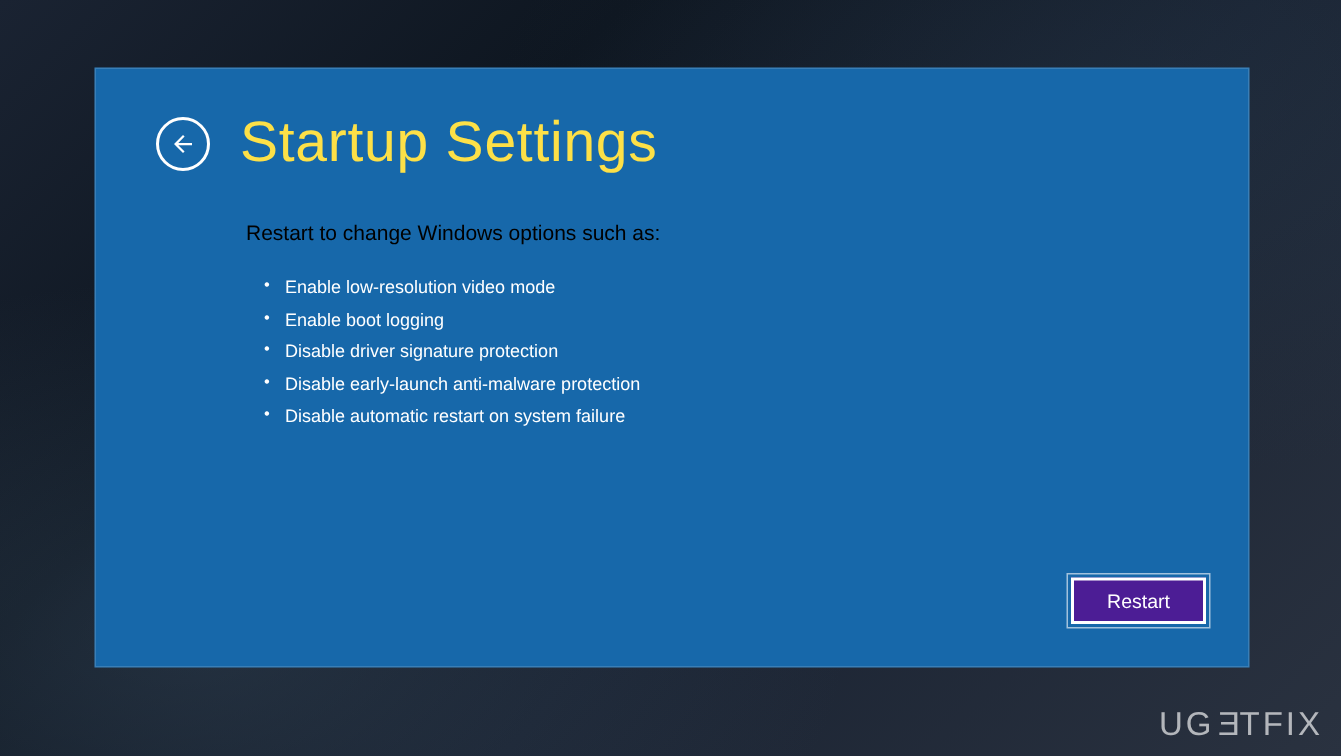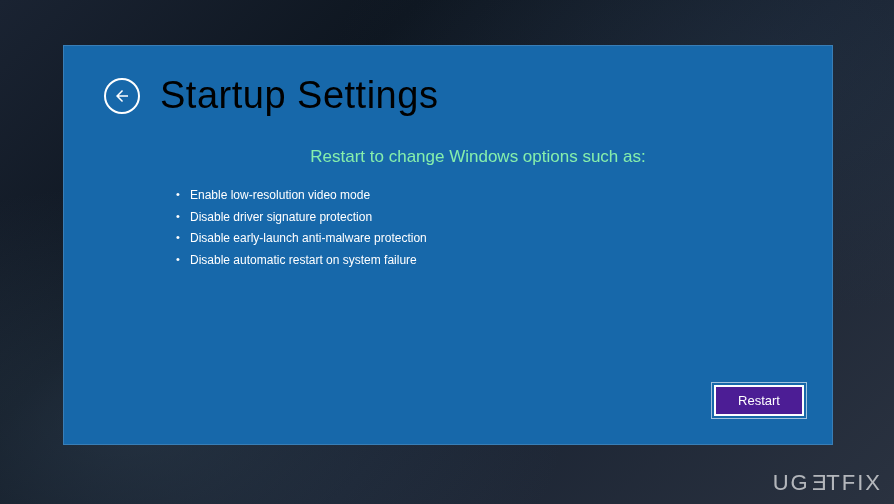--- a/index.html
+++ b/index.html
@@ -58,34 +58,33 @@
     
     .back-button svg {
       width: 18px;
       height: 18px;
       fill: #ffffff;
     }
     
     .title {
       font-size: 38px;
       font-weight: 300;
-      color: #000000;
+      color: #fde047;
       letter-spacing: 0.5px;
     }
     
     .content {
       padding: 30px 40px 0 100px;
     }
     
     .subtitle {
-      font-size: 17px;
+      font-size: 14px;
       font-weight: 400;
-      color: #86efac;
+      color: #000000;
       margin-bottom: 18px;
-      text-align: center;
     }
     
     .options-list {
       list-style: none;
       padding-left: 12px;
     }
     
     .options-list li {
       font-size: 12px;
       color: #ffffff;
@@ -146,20 +145,21 @@
         <path d="M20 11H7.83l5.59-5.59L12 4l-8 8 8 8 1.41-1.41L7.83 13H20v-2z"></path>
       </svg>
     </div>
     <h1 class="title">Startup Settings</h1>
   </div>
 
   <div class="content">
     <div class="subtitle">Restart to change Windows options such as:</div>
     <ul class="options-list">
       <li>Enable low-resolution video mode</li>
+      <li>Enable boot logging</li>
       <li>Disable driver signature protection</li>
       <li>Disable early-launch anti-malware protection</li>
       <li>Disable automatic restart on system failure</li>
     </ul>
   </div>
 
   <button class="restart-button">Restart</button>
 </div>
 
 <div class="watermark">UG<span class="flip">E</span>TFIX</div>

